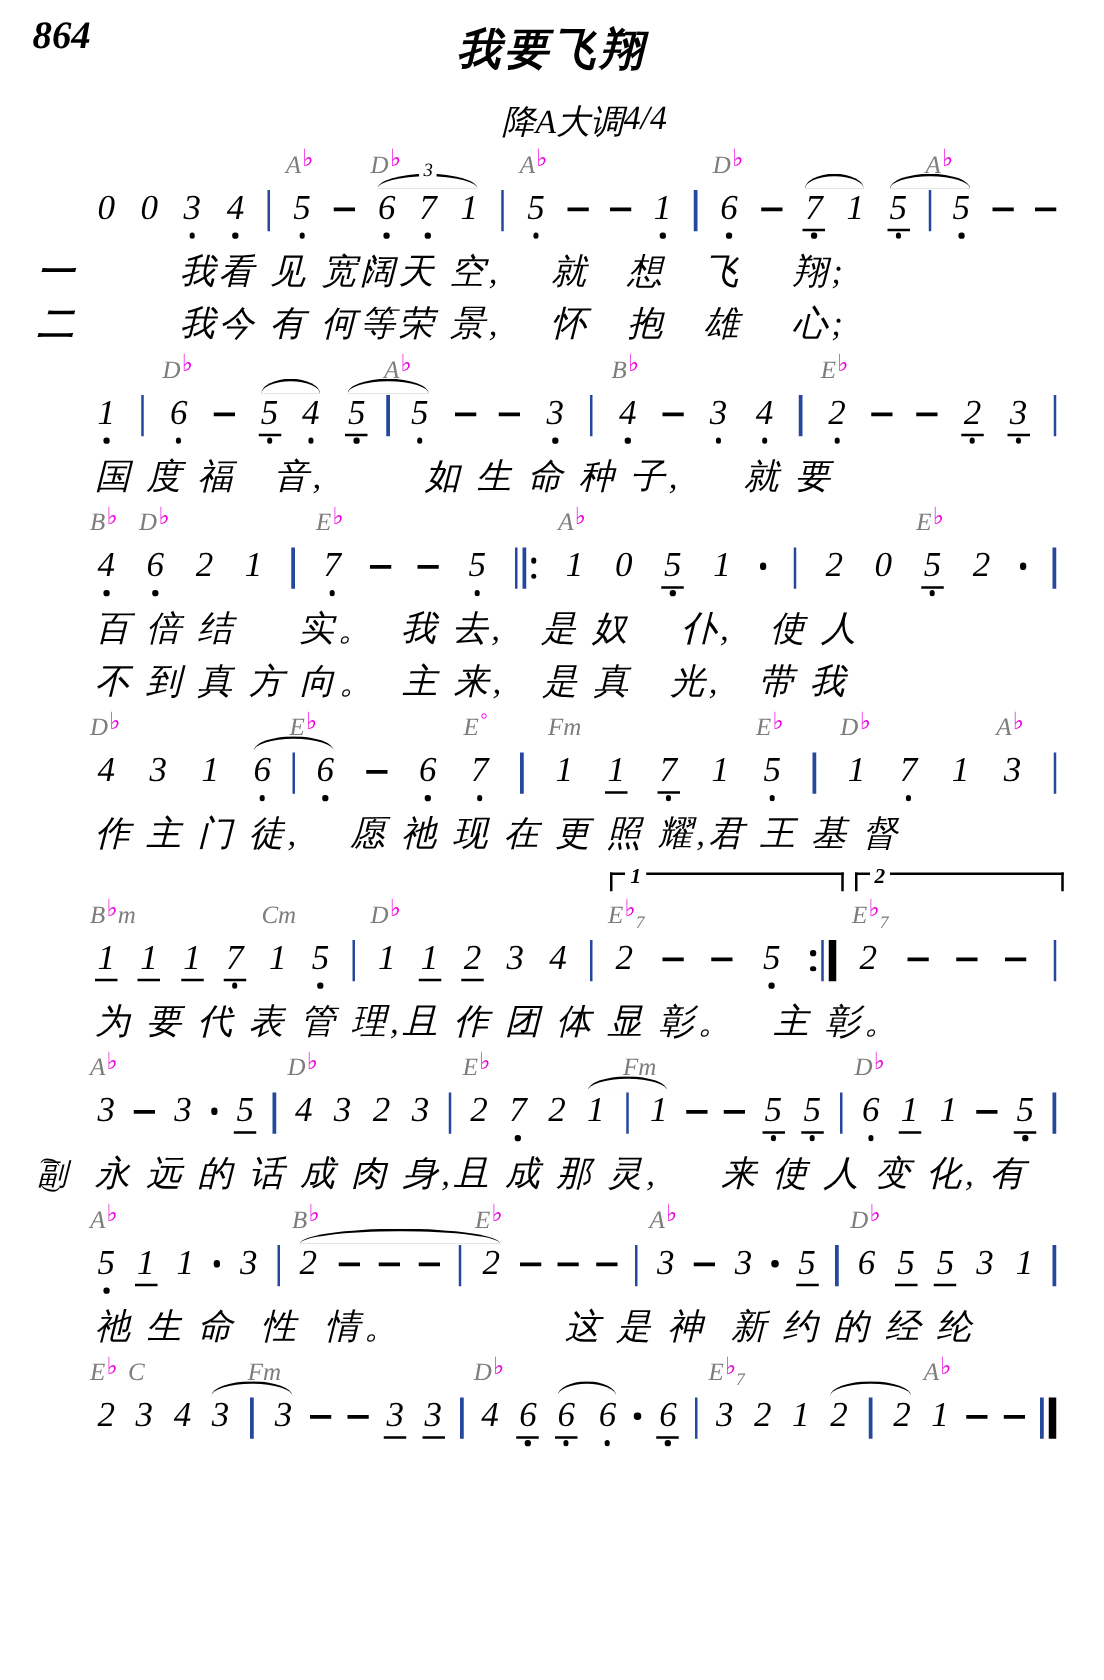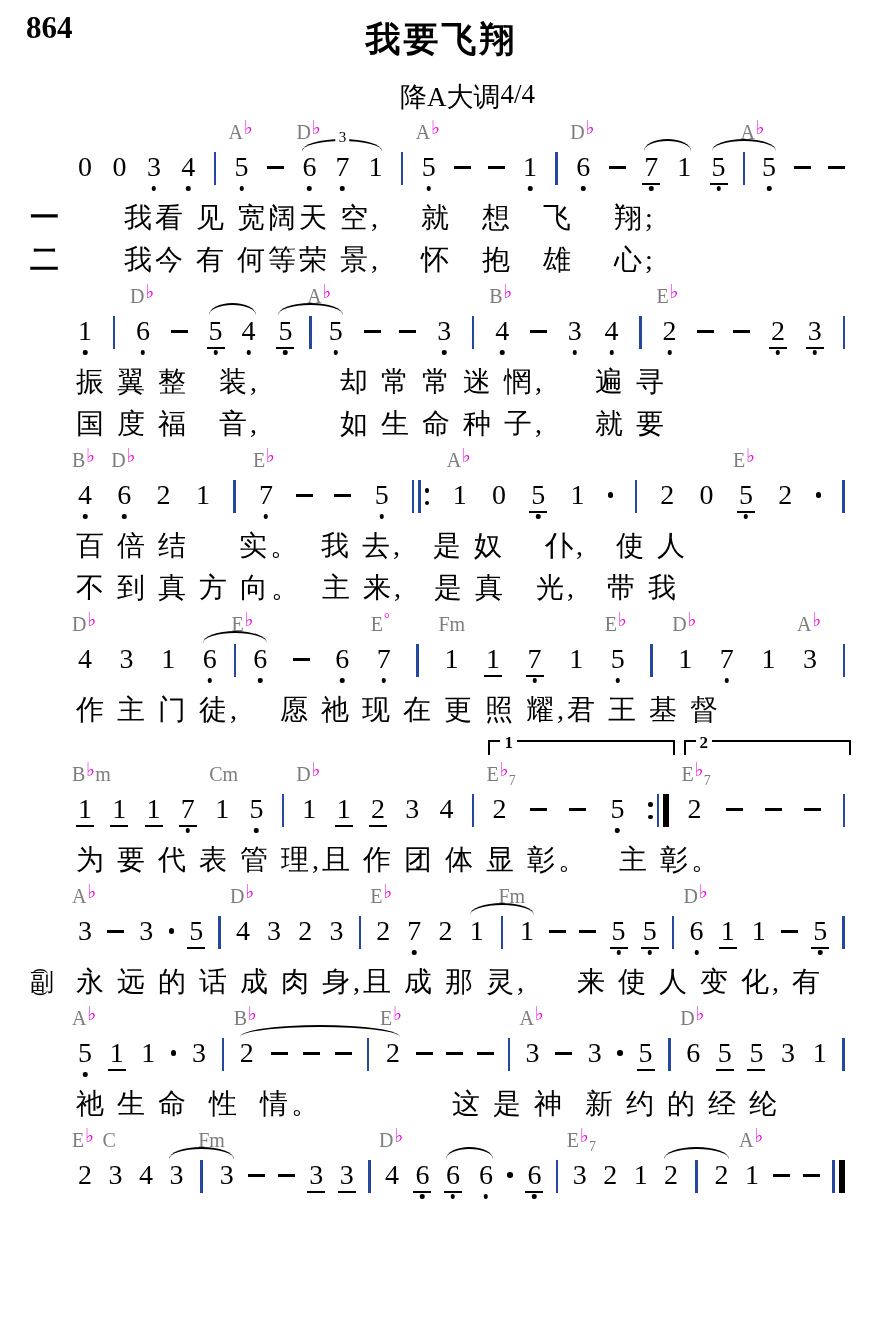--- a/index.html
+++ b/index.html
@@ -1,17 +1,17 @@
 <!DOCTYPE html>
 <html><head>
 <meta charset="utf-8">
 <style>
   html,body{margin:0;padding:0;background:#fff;}
   .page{position:relative;width:883px;height:1344px;background:#fff;overflow:hidden;
-        font-family:"Liberation Serif","DejaVu Serif",serif;color:var(--ink,#000);}
+        font-family:"Liberation Serif","DejaVu Serif",serif;color:var(--ink,#000);font-style:italic;}
   :root{--ink:#000;--chordgray:#7d7d7d;--magenta:#ee00dd;--barline:#26479e;}
 
   
   .hdr{position:relative;padding-top:12px;height:104px;}
   .hymn-no{position:absolute;left:26px;top:10px;font-size:31px;font-weight:bold;}
   .title{margin:4px;text-align:center;font-size:35px;font-weight:bold;letter-spacing:3px;
          font-family:"Liberation Sans","DejaVu Sans",sans-serif;}
   .keyrow{display:flex;justify-content:center;padding:12px 40px 0 92px;font-size:27px;}
 
   
@@ -55,21 +55,21 @@
         line-height:1.2;background:#fff;padding:0 4px;}
 
   
   .lyric-line{display:flex;align-items:center;margin-top:2px;height:40px;}
   .mk{flex:none;width:46px;font-size:29px;font-weight:bold;display:flex;
       align-items:center;justify-content:flex-start;}
   .mk .cbr{display:flex;flex-direction:column;align-items:center;line-height:.62;
            font-weight:normal;font-size:24px;}
   .mk .cbr .p{transform:rotate(90deg);font-size:17px;height:8px;display:block;}
   .ltxt{font-size:28px;letter-spacing:3px;white-space:pre;line-height:40px;}
-  .ltxt.verse-indent{margin-left:48px;}
+  .ltxt.verse-indent{margin-left:68px;}
 </style>
 </head>
 <body>
 
 <div class="page" style="--ink: #000000; --chordgray: #7d7d7d; --magenta: #ee00dd; --barline: #26479e;">
   <div class="hdr">
     <div class="hymn-no">864</div>
     <h1 class="title">我要飞翔</h1>
     <div class="keyrow">
       <span>降A大调</span>
@@ -241,24 +241,20 @@
             <span class="odot"></span>
           </span>
           <span class="tok note ul">
             <span class="d">3</span>
             <span class="odot"></span>
           </span>
           <span class="tok b"></span>
         </div>
         <div class="lyric-line">
           <span class="mk"></span>
-          <span class="ltxt">振 翼 整   装,        却 常 常 迷 惘,     遍 寻</span>
-        </div>
-        <div class="lyric-line">
-          <span class="mk"></span>
           <span class="ltxt">国 度 福   音,        如 生 命 种 子,     就 要</span>
         </div>
       </div>
       <div class="row">
         <div class="mline">
           <span class="tok note">
             <span class="d">4</span>
             <span class="odot"></span>
             <span class="chord"><span>B</span><span class="flat">♭</span></span>
           </span>

